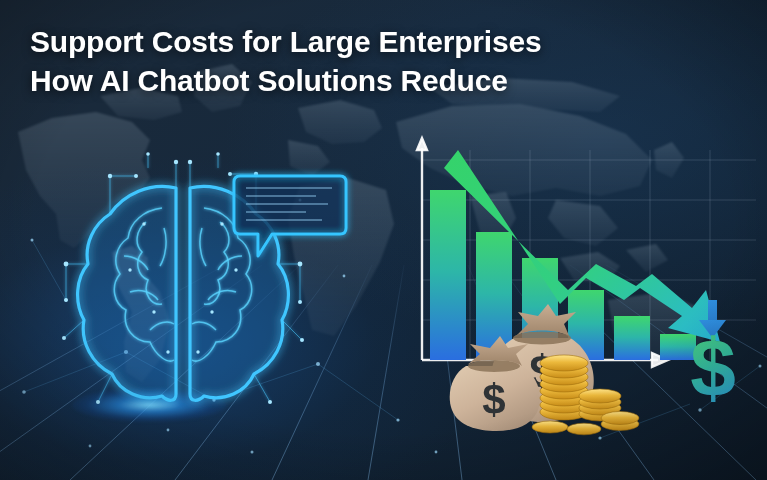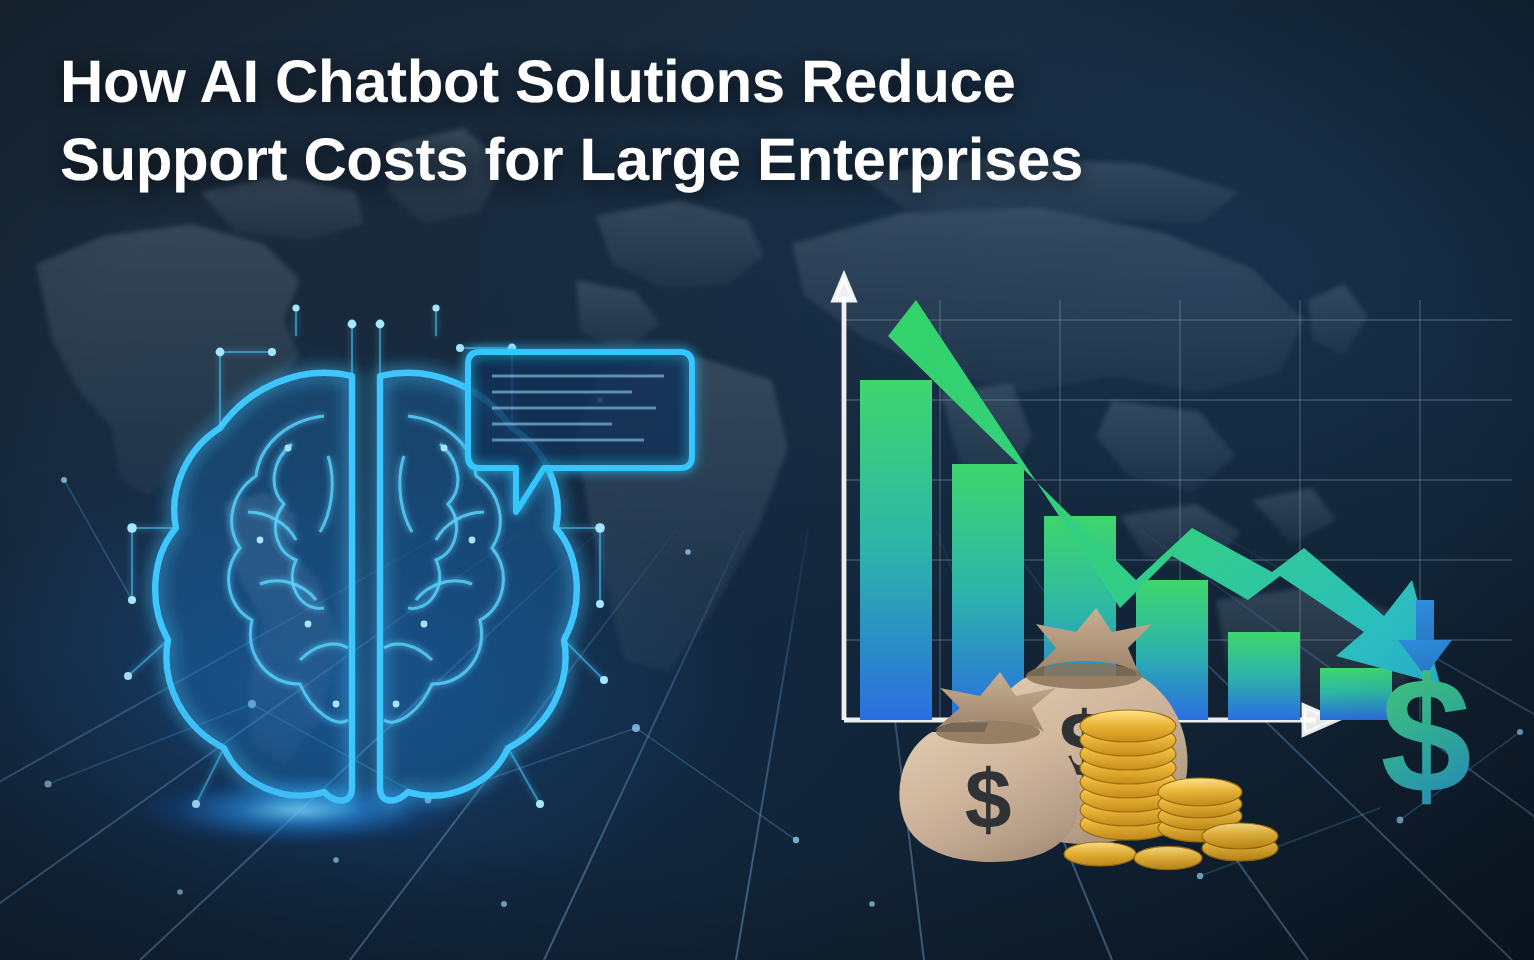--- a/index.html
+++ b/index.html
@@ -429,18 +429,18 @@
       </defs>
       <g>
         <rect x="40" y="4" width="9" height="24" fill="url(#arrdg)"></rect>
         <polygon points="44.5,42 31,24 58,24" fill="url(#arrdg)"></polygon>
       </g>
       <text x="45" y="100" font-family="'Liberation Sans', sans-serif" font-size="82" font-weight="bold" fill="url(#dolg)" text-anchor="middle">$</text>
     </svg>
   </div>
 
   <div class="title">
+    <span class="l">Support Costs for Large Enterprises</span>
     <span class="l">How AI Chatbot Solutions Reduce</span>
-    <span class="l">Support Costs for Large Enterprises</span>
   </div>
 
   <div class="vignette"></div>
 </div>
 
 </body></html>

